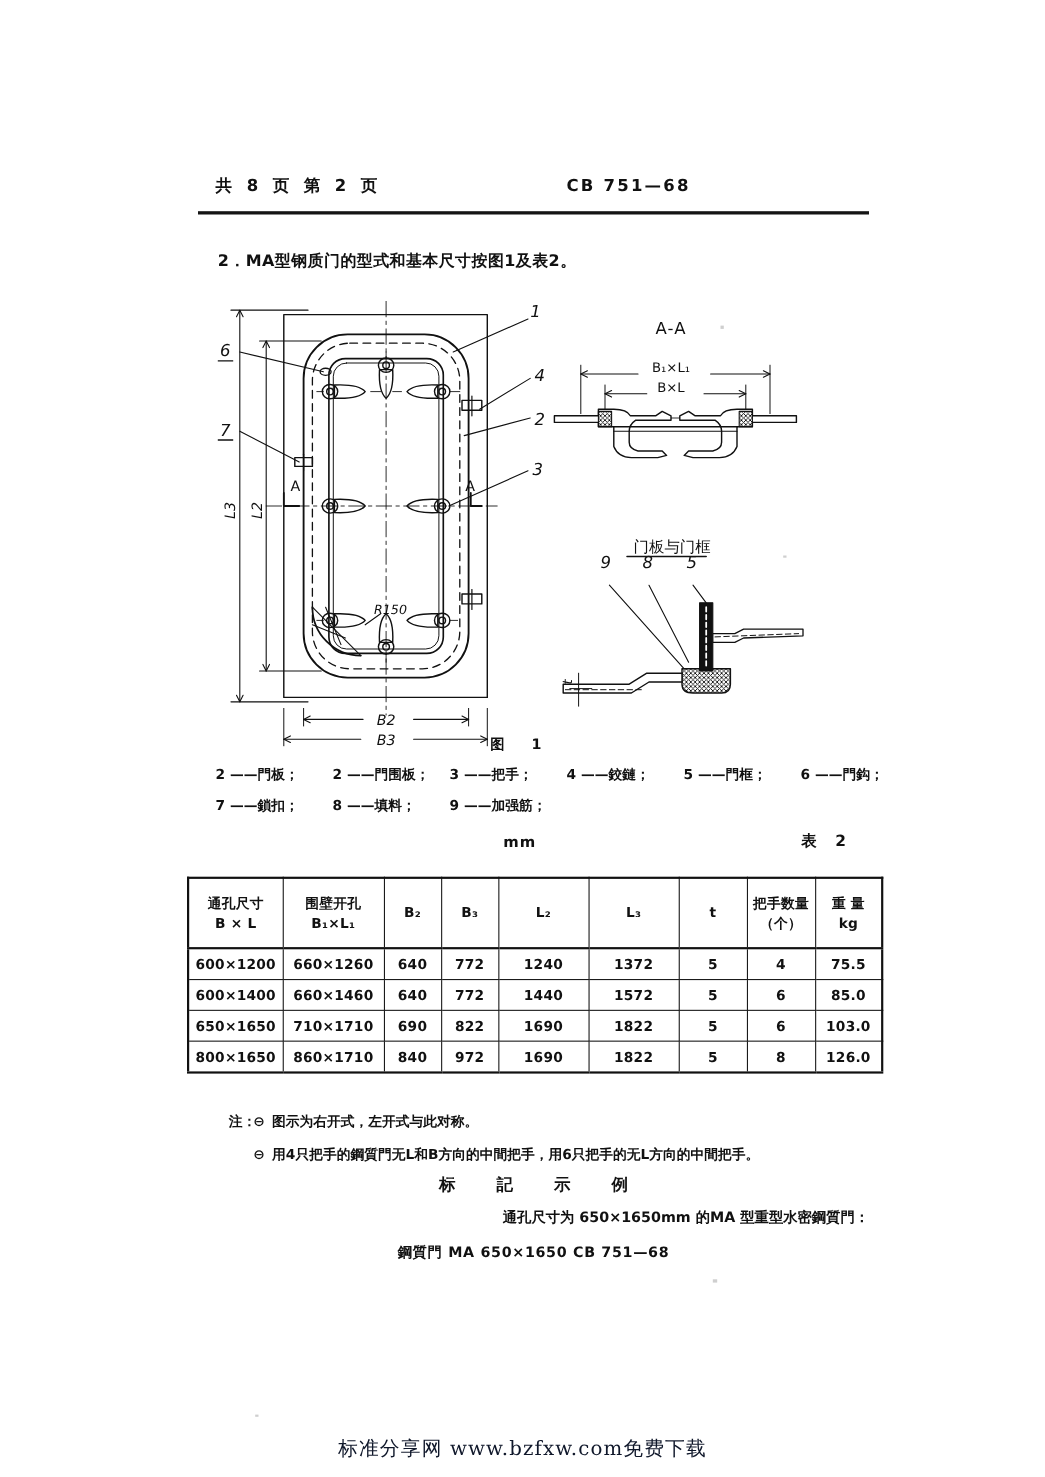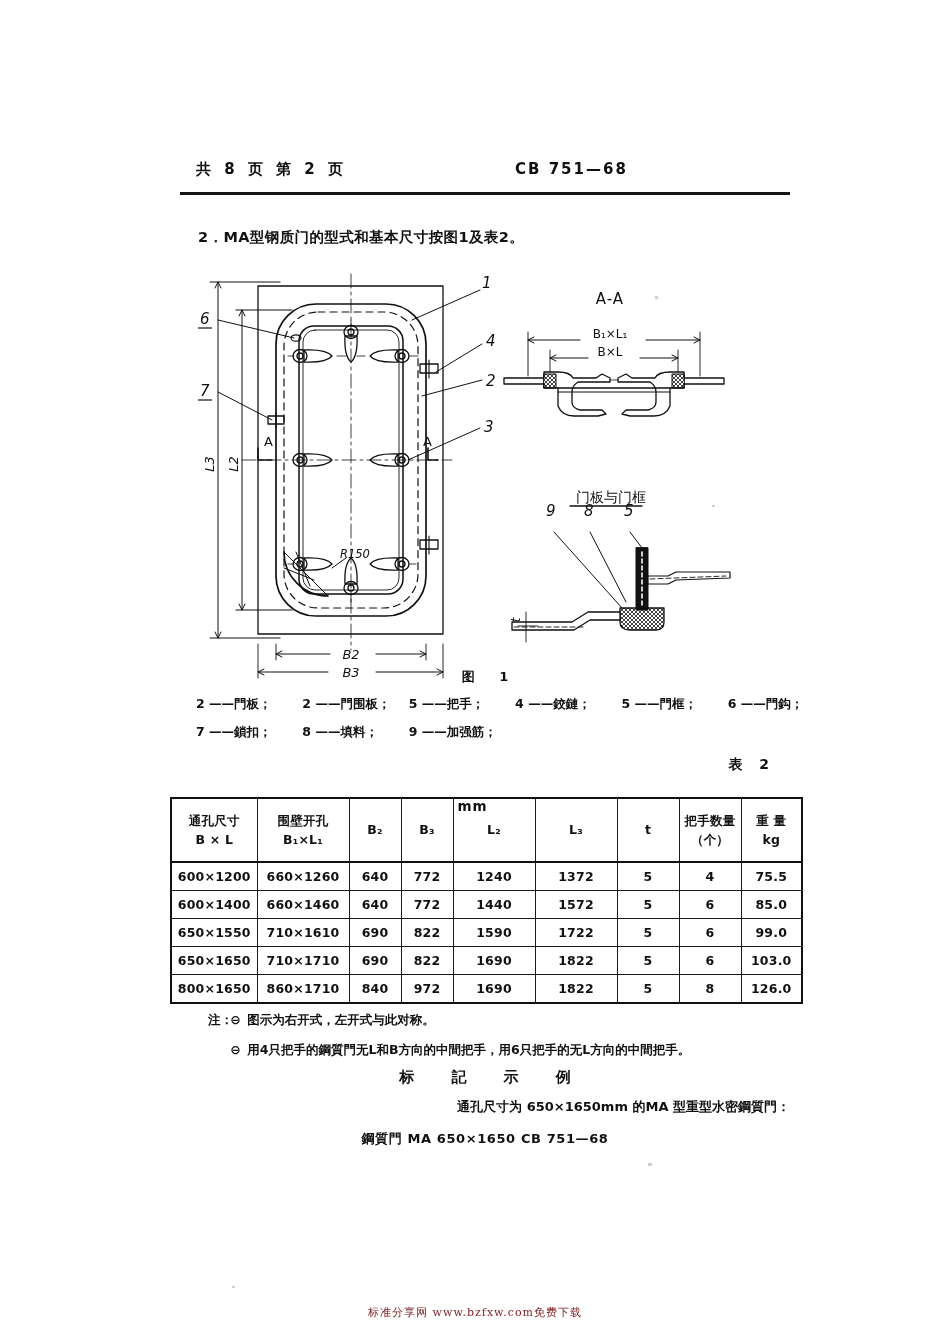--- a/index.html
+++ b/index.html
@@ -72,21 +72,21 @@
     position: absolute;
     left: 180px;
     top: 268px;
     width: 610px;
     height: 420px;
   }
   .figure svg { display: block; }
 
   .fig-caption {
     position: absolute;
-    left: 180px;
+    left: 164px;
     top: 668px;
     width: 610px;
     text-align: center;
     font-size: 13px;
     font-weight: bold;
     letter-spacing: 10px;
     text-indent: 10px;
   }
 
   
@@ -110,21 +110,20 @@
   
   .tbl-unit {
     position: absolute;
     left: 170px;
     top: 758px;
     width: 605px;
     text-align: center;
     font-size: 13.5px;
     font-weight: bold;
     letter-spacing: 1px;
-    margin-top: 40px;
   }
   .tbl-num {
     position: absolute;
     left: 600px;
     top: 756px;
     width: 175px;
     text-align: right;
     font-size: 14px;
     font-weight: bold;
     letter-spacing: 6px;
@@ -223,22 +222,22 @@
     letter-spacing: 0.6px;
   }
 
   
   .watermark {
     position: absolute;
     left: 0;
     top: 1305px;
     width: 950px;
     text-align: center;
-    font-size: 11px;
-    color: #7f1d1d;
+    font-size: 18px;
+    color: #0f172a;
     letter-spacing: 1px;
     font-family: "DejaVu Serif", "Liberation Serif", serif;
   }
 
   
   .speck { position: absolute; background: #cfcfcf; }
 </style>
 </head>
 <body>
 
@@ -481,21 +480,21 @@
       </g>
     </svg>
   </div>
 
   <div class="fig-caption">图 1</div>
 
   <div class="legend">
     <div class="legend-row">
       <span class="legend-item">2 ——門板；</span>
       <span class="legend-item">2 ——門围板；</span>
-      <span class="legend-item">5 ——把手；</span>
+      <span class="legend-item">3 ——把手；</span>
       <span class="legend-item">4 ——鉸鏈；</span>
       <span class="legend-item">5 ——門框；</span>
       <span class="legend-item">6 ——門鈎；</span>
     </div>
     <div class="legend-row">
       <span class="legend-item">7 ——鎖扣；</span>
       <span class="legend-item">8 ——填料；</span>
       <span class="legend-item">9 ——加强筋；</span>
     </div>
   </div>
@@ -565,31 +564,20 @@
         <tr>
           <td>600×1400</td>
           <td>660×1460</td>
           <td>640</td>
           <td>772</td>
           <td>1440</td>
           <td>1572</td>
           <td>5</td>
           <td>6</td>
           <td>85.0</td>
-        </tr>
-        <tr>
-          <td>650×1550</td>
-          <td>710×1610</td>
-          <td>690</td>
-          <td>822</td>
-          <td>1590</td>
-          <td>1722</td>
-          <td>5</td>
-          <td>6</td>
-          <td>99.0</td>
         </tr>
         <tr>
           <td>650×1650</td>
           <td>710×1710</td>
           <td>690</td>
           <td>822</td>
           <td>1690</td>
           <td>1822</td>
           <td>5</td>
           <td>6</td>

